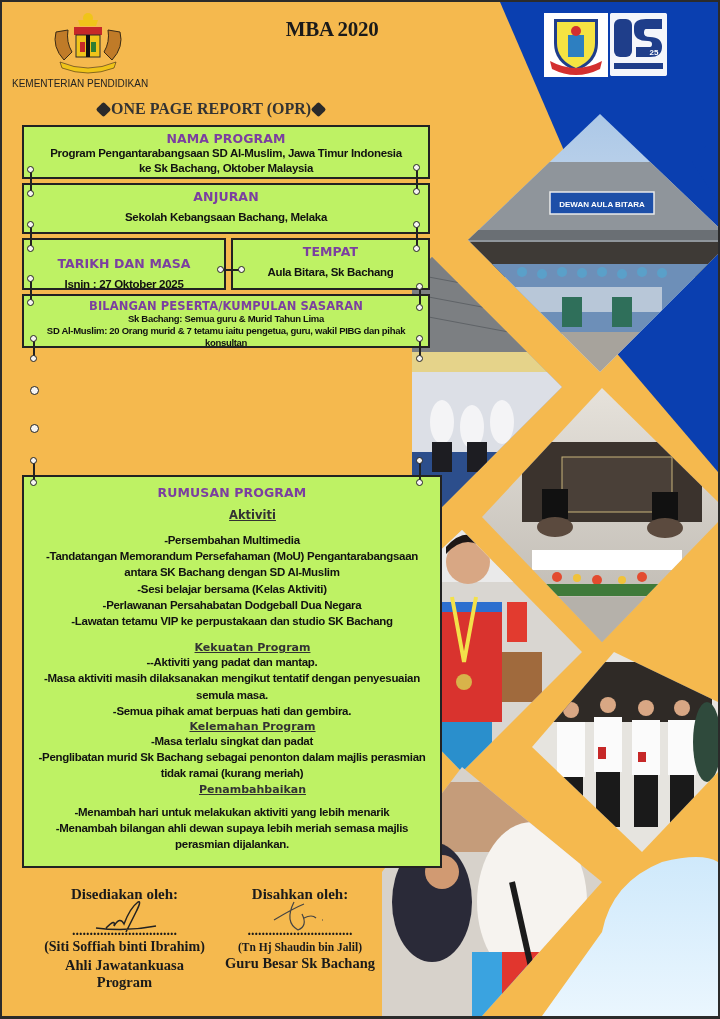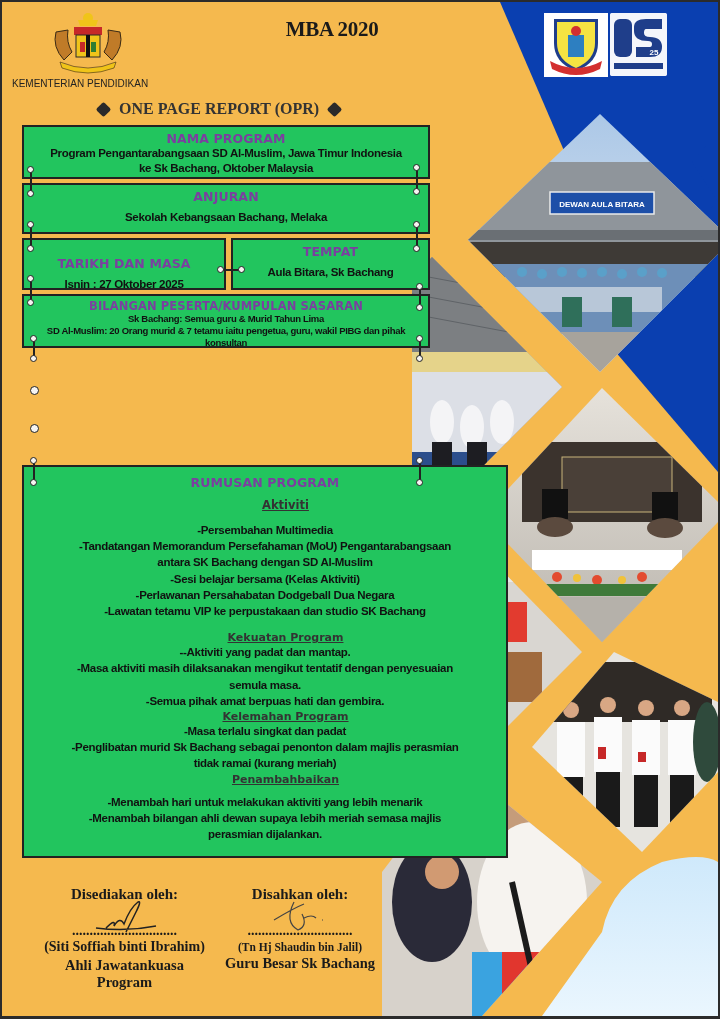--- a/index.html
+++ b/index.html
@@ -5,23 +5,23 @@
   html, body { margin: 0; padding: 0; }
   body { width: 720px; height: 1019px; position: relative; overflow: hidden; background: #2b2b2b; font-family: "Liberation Sans", sans-serif; }
   .page { position: absolute; left: 2px; top: 2px; width: 716px; height: 1014px; background: #f5b94e; overflow: hidden; }
   .blue-tri { position: absolute; left: 0; top: 0; width: 716px; height: 1014px; }
   .photos { position: absolute; left: 0; top: 0; width: 716px; height: 1014px; }
   .header-title { position: absolute; left: 150px; top: 14px; width: 360px; text-align: center; font-family: "Liberation Serif", serif; font-weight: bold; font-size: 21px; line-height: 27px; color: #1a1a1a; letter-spacing: -0.3px; }
   .ministry { position: absolute; left: 10px; top: 76px; font-size: 10px; color: #222; font-family: "Liberation Sans", sans-serif; }
   .crest { position: absolute; left: 44px; top: 10px; width: 84px; height: 62px; }
   .school-logo { position: absolute; left: 542px; top: 11px; width: 64px; height: 64px; background: #fff; }
   .cs-logo { position: absolute; left: 608px; top: 11px; width: 57px; height: 63px; background: #f4f6fb; border-radius: 2px; }
-  .opr { position: absolute; left: 96px; top: 98px; font-family: "Liberation Serif", serif; font-weight: bold; font-size: 16px; color: #333; display: flex; align-items: center; gap: 10px; }
+  .opr { position: absolute; left: 96px; top: 98px; font-family: "Liberation Serif", serif; font-weight: bold; font-size: 16px; color: #333; display: flex; align-items: center; gap: 2px; }
   .diamond { width: 11px; height: 11px; background: #2a2a2a; transform: rotate(45deg); display: inline-block; border-radius: 2px; }
-  .box { position: absolute; background: #22c55e; border: 2.5px solid #222; box-sizing: border-box; text-align: center; color: #111; }
+  .box { position: absolute; background: #bef264; border: 2.5px solid #222; box-sizing: border-box; text-align: center; color: #111; }
   .box .h { color: #7b3fa0; font-weight: bold; font-family: "DejaVu Sans", sans-serif; font-size: 12.5px; letter-spacing: 0.1px; }
   .box .t { font-weight: bold; font-family: "Liberation Sans", sans-serif; font-size: 11.5px; line-height: 15px; letter-spacing: -0.3px; }
   .box .ts { font-weight: bold; font-size: 9.5px; line-height: 12px; letter-spacing: -0.3px; }
   .sub { font-weight: bold; font-size: 11.5px; text-decoration: underline; color: #333; font-family: "DejaVu Sans", sans-serif; margin-top: 12px; padding-left: 41px; }
   .lines div { font-weight: bold; font-size: 11.5px; line-height: 16.2px; letter-spacing: -0.3px; }
   .ring { position: absolute; width: 7px; height: 7px; border: 1.6px solid #222; border-radius: 50%; background: #f6f4f1; box-sizing: border-box; }
   .rod { position: absolute; width: 1.8px; background: #222; }
   .hrod { position: absolute; height: 1.8px; background: #222; }
   .sig { position: absolute; text-align: center; font-family: "Liberation Serif", serif; font-weight: bold; color: #1a1a1a; }
   .sig .l1 { font-size: 15px; }
@@ -269,21 +269,21 @@
   </div>
 
   <div class="box" style="left:20px; top:292px; width:408px; height:54px; padding-top:3px;">
     <div class="h" style="font-size:11.5px;">BILANGAN PESERTA/KUMPULAN SASARAN</div>
     <div class="ts">Sk Bachang: Semua guru &amp; Murid Tahun Lima</div>
     <div class="ts">SD Al-Muslim: 20 Orang murid &amp; 7 tetamu iaitu pengetua,  guru, wakil PIBG dan pihak</div>
     <div class="ts">konsultan</div>
   </div>
 
 
-  <div class="box" style="left:20px; top:463px; width:486px; height:393px; padding-top:8px;">
+  <div class="box" style="left:20px; top:473px; width:420px; height:393px; padding-top:8px;">
     <div class="h">RUMUSAN PROGRAM</div>
     <div class="sub" style="margin-top:8px; margin-bottom:10px;">Aktiviti</div>
     <div class="lines">
       <div>-Persembahan Multimedia</div>
       <div>-Tandatangan Memorandum Persefahaman (MoU) Pengantarabangsaan</div>
       <div>antara SK Bachang dengan SD Al-Muslim</div>
       <div>-Sesi belajar bersama (Kelas Aktiviti)</div>
       <div>-Perlawanan Persahabatan Dodgeball Dua Negara</div>
       <div>-Lawatan tetamu VIP ke perpustakaan dan studio SK Bachang</div>
     </div>

